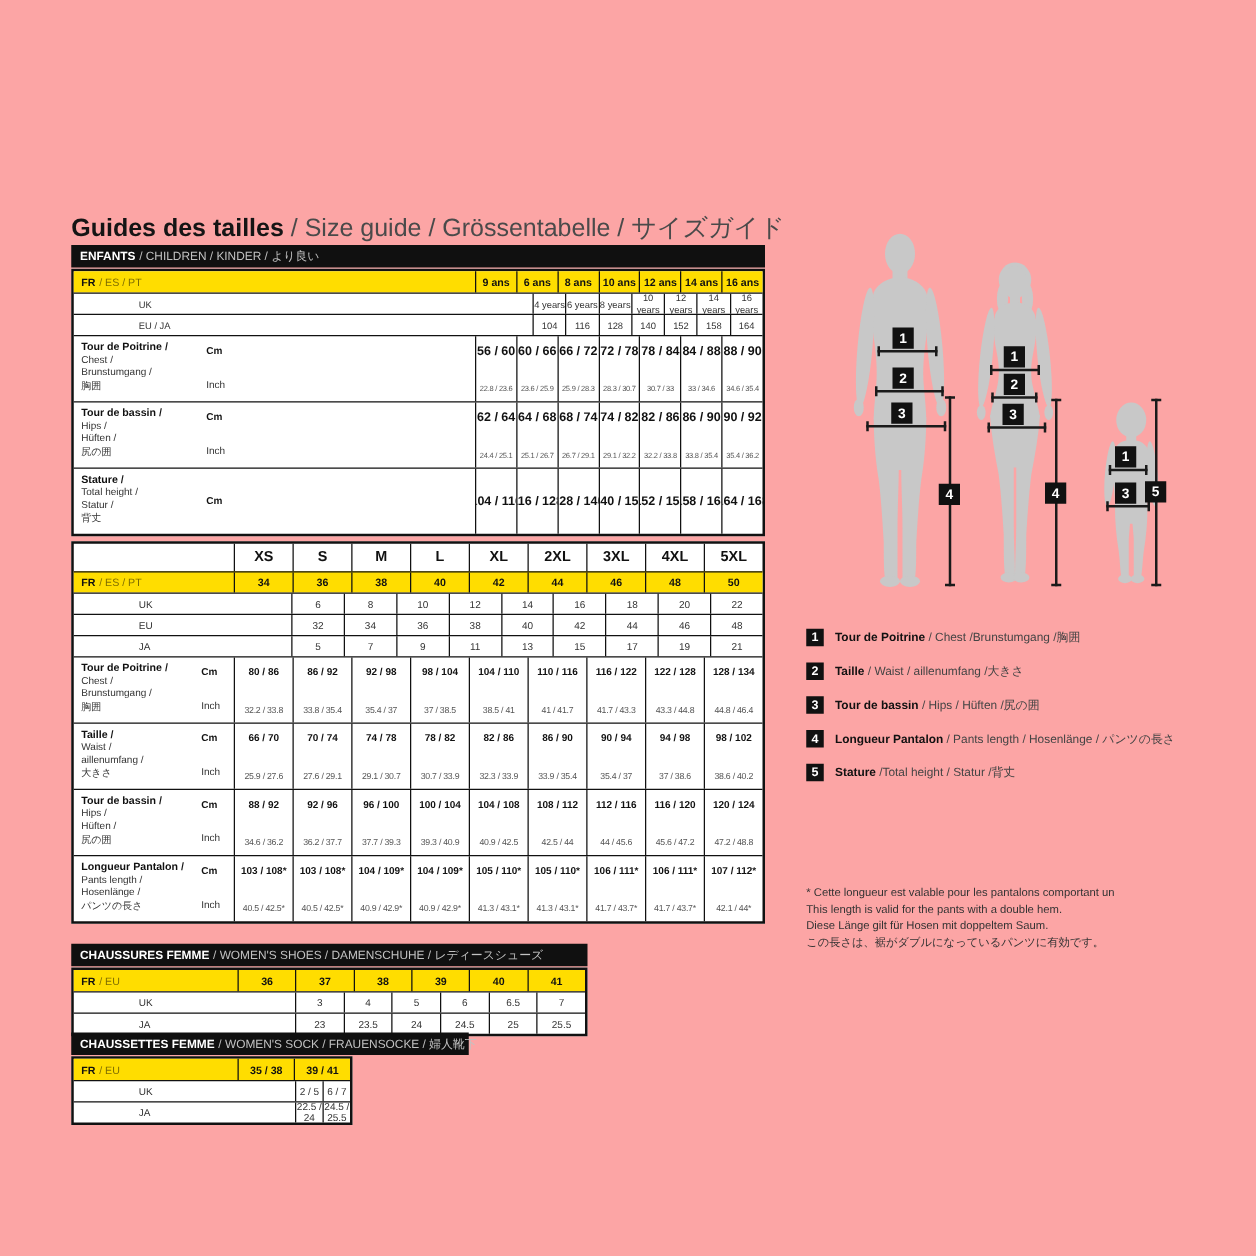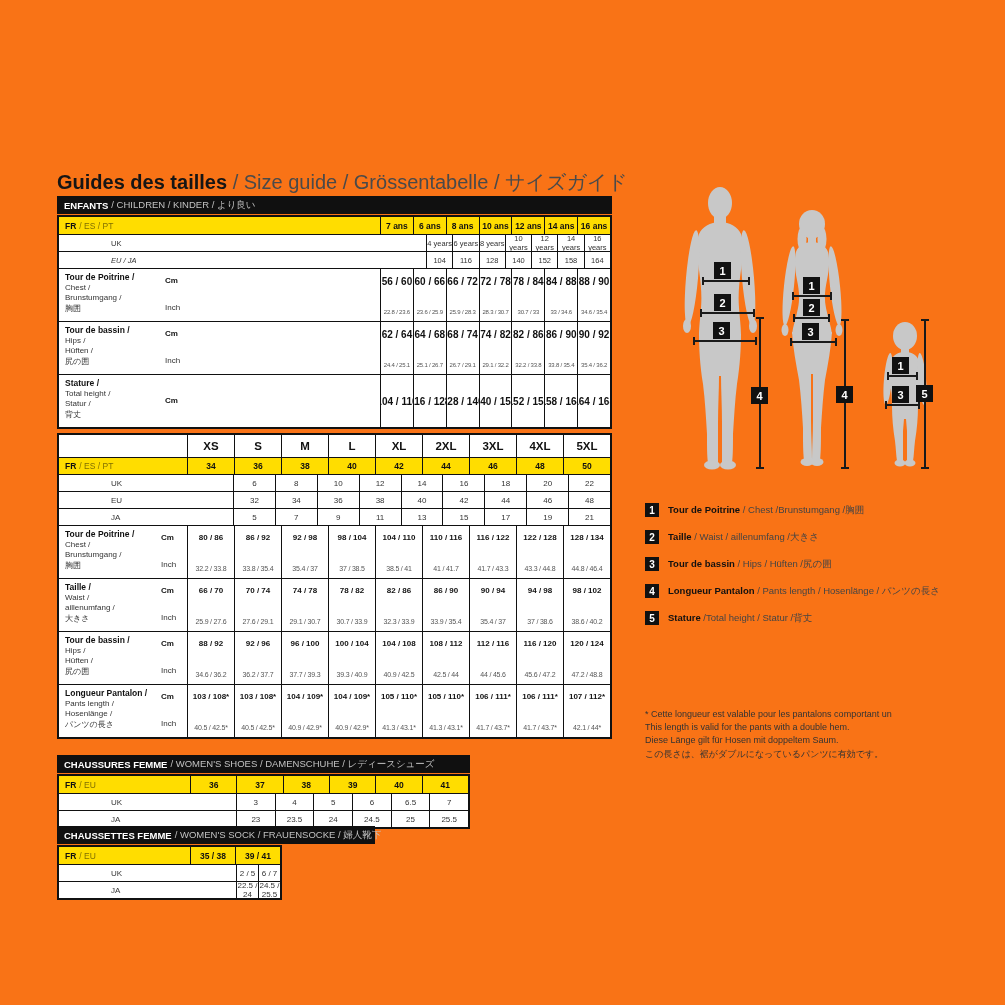--- a/index.html
+++ b/index.html
@@ -1,16 +1,16 @@
 <!DOCTYPE html>
 <html><head>
 <meta charset="utf-8">
 <style>
   html,body{margin:0;padding:0;background:#fff;}
-  .page{position:relative;width:1005px;height:1005px;background:#f97316;overflow:hidden;
+  .page{position:relative;width:1005px;height:1005px;background:#fca5a5;overflow:hidden;
         font-family:"Liberation Sans","DejaVu Sans",sans-serif;color:#111;}
 
   
   .title{position:absolute;left:57px;top:169px;font-size:20px;white-space:nowrap;}
   .title b{font-weight:bold;color:#151515;}
   .title span{color:#4a4a4a;font-weight:normal;}
 
   
   .stable{position:absolute;}
   .tbar{background:#101010;color:#fff;height:18px;display:flex;align-items:center;
@@ -88,42 +88,42 @@
         <div class="tbar" style="width: 555px;">
           <b>ENFANTS</b>
           <span> / CHILDREN / KINDER / より良い</span>
         </div>
         <div class="tbody2" style="width: 555px;">
           <div class="trow yellow">
             <div class="lcell" style="width: 321px;">
               <b>FR</b>
               <span class="dim">/ ES / PT</span>
             </div>
-            <div class="vcell">7 ans</div>
+            <div class="vcell">9 ans</div>
             <div class="vcell">6 ans</div>
             <div class="vcell">8 ans</div>
             <div class="vcell">10 ans</div>
             <div class="vcell">12 ans</div>
             <div class="vcell">14 ans</div>
             <div class="vcell">16 ans</div>
           </div>
           <div class="trow plain">
             <div class="lcell" style="width: 321px;">
               <span>UK</span>
             </div>
             <div class="vcell">4 years</div>
             <div class="vcell">6 years</div>
             <div class="vcell">8 years</div>
             <div class="vcell">10 years</div>
             <div class="vcell">12 years</div>
             <div class="vcell">14 years</div>
             <div class="vcell">16 years</div>
           </div>
           <div class="trow plain">
-            <div class="lcell" style="width: 321px; font-style: italic;">
+            <div class="lcell" style="width: 321px;">
               <span>EU / JA</span>
             </div>
             <div class="vcell">104</div>
             <div class="vcell">116</div>
             <div class="vcell">128</div>
             <div class="vcell">140</div>
             <div class="vcell">152</div>
             <div class="vcell">158</div>
             <div class="vcell">164</div>
           </div>

